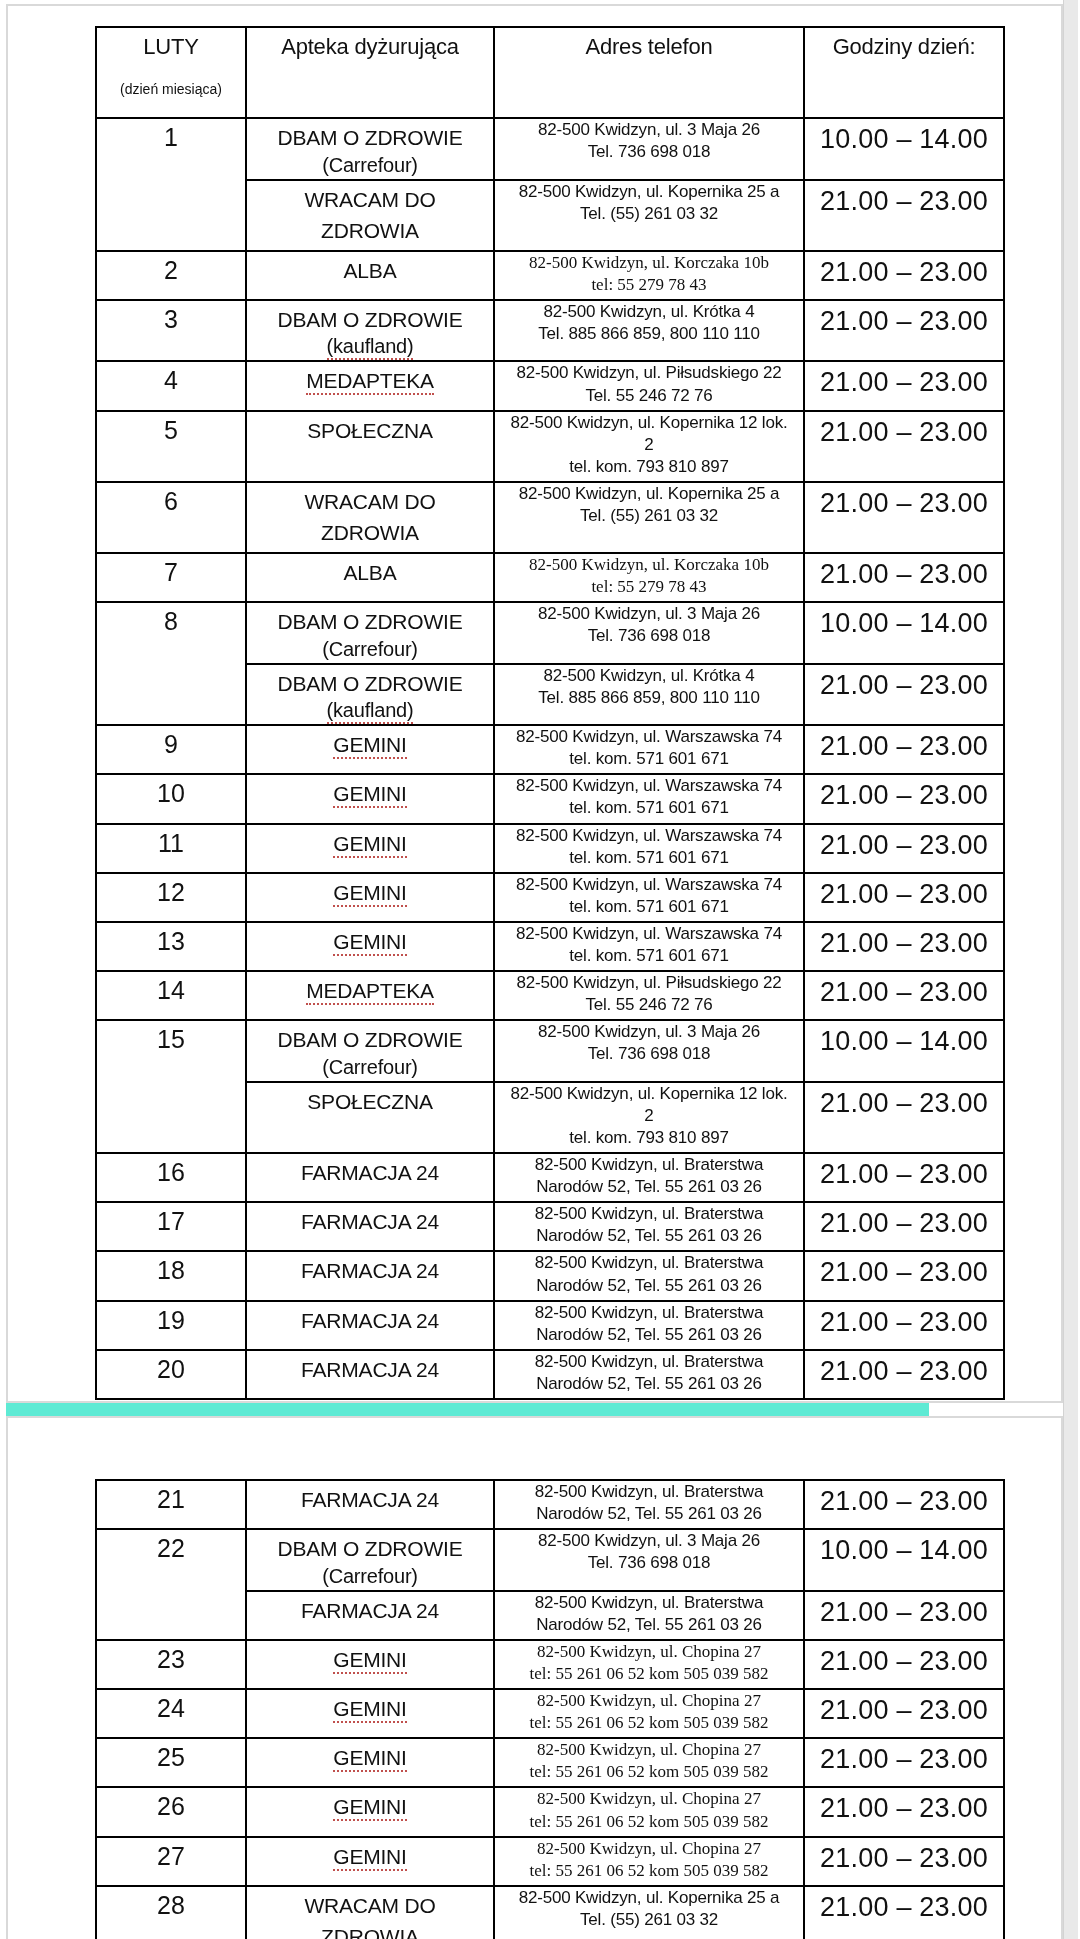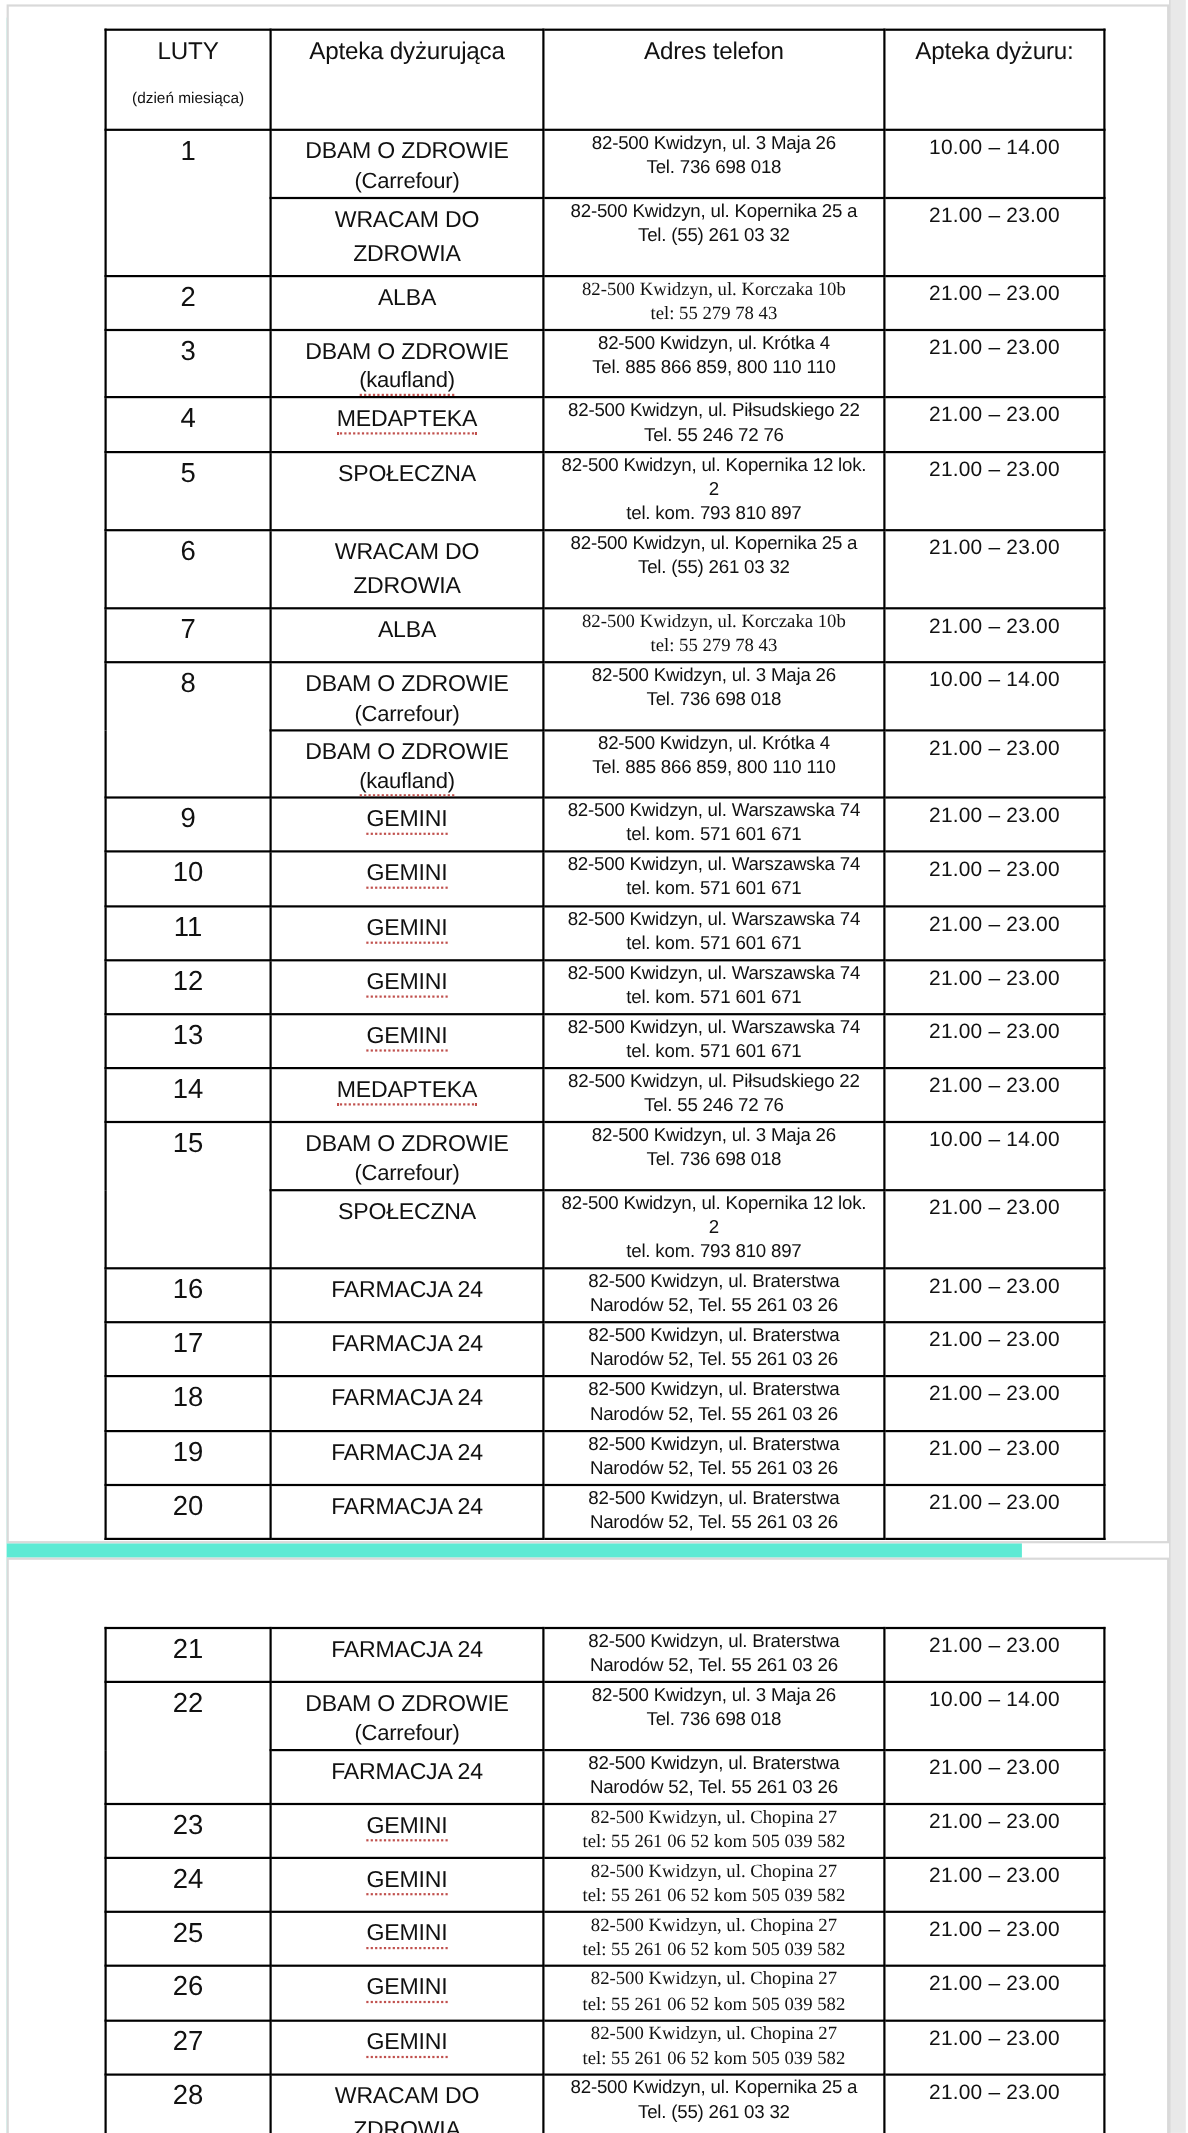--- a/index.html
+++ b/index.html
@@ -22,21 +22,21 @@
   th,td{border:2px solid #000;vertical-align:top;text-align:center;
         padding:1px 4px 3px;overflow:hidden;}
   th{font-weight:normal;padding:5px 2px 20px;}
   .head-main{font-size:22px;line-height:1.25;letter-spacing:-0.2px;}
   .month-sub{font-size:14px;line-height:1.2;margin-top:20px;}
   .day{font-size:25px;line-height:1.25;padding-top:3px;}
   .pharm{font-size:21px;line-height:1.5;letter-spacing:-0.2px;white-space:pre-line;padding-top:3px;}
   .note{font-size:20px;line-height:1.1;}
   .addr{font-size:17px;line-height:1.3;letter-spacing:-0.2px;white-space:pre-line;padding-top:0;}
   td.addr.serif{font-family:Liberation Serif, serif;letter-spacing:0;}
-  .hours{font-size:19px;letter-spacing:0.2px;white-space:nowrap;padding-top:5px;}
+  .hours{font-size:27px;letter-spacing:0.2px;white-space:nowrap;padding-top:5px;}
   .spellcheck{border-bottom:2px dotted var(--sc-color,#c0504d);padding-bottom:1px;text-align:right;}
 </style>
 </head>
 <body>
 
 <div class="viewer">
   <div class="page page-1"></div>
   <div class="page page-2"></div>
 
   <table class="duty t1">
@@ -52,21 +52,21 @@
           <div class="head-main">LUTY</div>
           <div class="month-sub">(dzień miesiąca)</div>
         </th>
         <th>
           <div class="head-main">Apteka dyżurująca</div>
         </th>
         <th>
           <div class="head-main">Adres telefon</div>
         </th>
         <th>
-          <div class="head-main">Apteka dyżuru:</div>
+          <div class="head-main">Godziny dzień:</div>
         </th>
       </tr>
     </thead>
     <tbody>
         <tr>
           <td class="day" rowspan="2">1</td>
           <td class="pharm"><span>DBAM O ZDROWIE</span><div class="note"><span>(Carrefour)</span></div></td>
           <td class="addr">82-500 Kwidzyn, ul. 3 Maja 26
 Tel. 736 698 018</td>
           <td class="hours">10.00 – 14.00</td>

